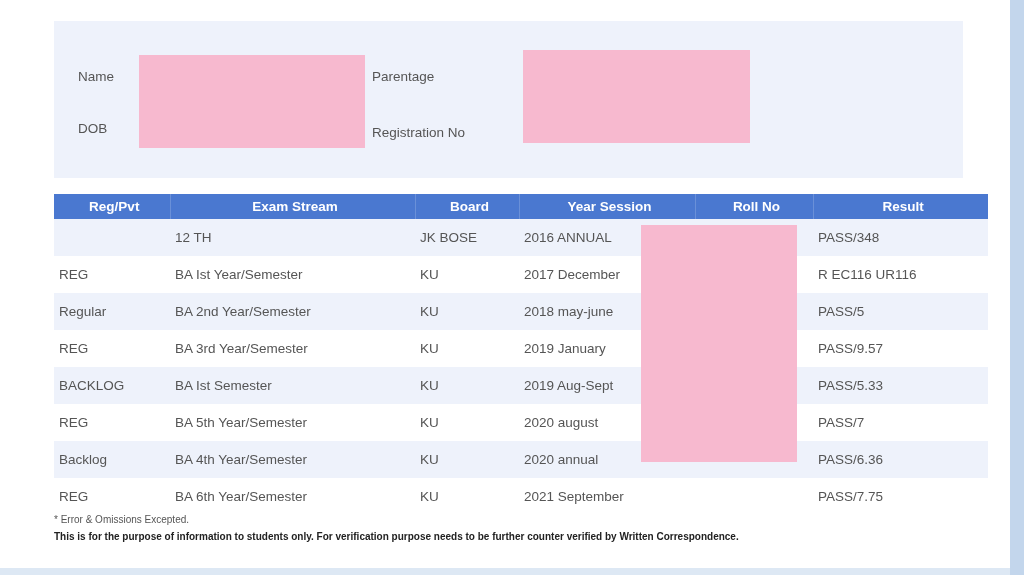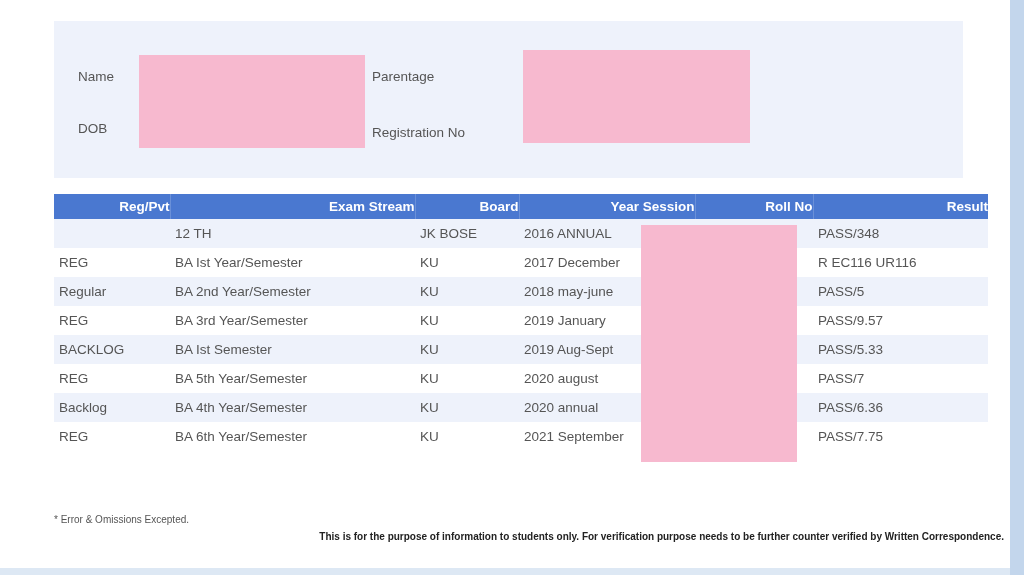--- a/index.html
+++ b/index.html
@@ -7,30 +7,30 @@
   body { position: relative; font-family: "Liberation Sans", "DejaVu Sans", sans-serif; color: #4a4a4a; }
 
   .right-strip { position: absolute; left: 1010px; top: 0; width: 14px; height: 575px; background: #c3d6ec; }
   .bottom-band { position: absolute; left: 0; top: 568px; width: 1010px; height: 7px; background: #dde8f4; }
 
   .info-panel { position: absolute; left: 54px; top: 21px; width: 909px; height: 157px; background: #eef2fb; }
   .info-label { position: absolute; font-size: 13.5px; color: #555; }
   .redact { position: absolute; background: #f7b9cf; }
 
   .results-table { position: absolute; left: 54px; top: 194px; width: 934px; border-collapse: collapse; table-layout: fixed; font-size: 13.5px; }
-  .results-table th { background: #4a78d0; color: #ffffff; font-weight: bold; text-align: right; height: 25px; padding: 0 0 0 5px; border-left: 1px solid #6a90d8; font-size: 13.5px; }
+  .results-table th { background: #4a78d0; color: #ffffff; font-weight: bold; text-align: center; height: 25px; padding: 0 0 0 5px; border-left: 1px solid #6a90d8; font-size: 13.5px; }
   .results-table th:first-child { border-left: none; }
-  .results-table td { height: 29px; padding: 0 0 0 5px; color: #555; white-space: nowrap; }
+  .results-table td { height: 37px; padding: 0 0 0 5px; color: #555; white-space: nowrap; }
   .results-table tbody tr:nth-child(odd) td { background: #eef2fb; }
   .results-table tbody tr:nth-child(even) td { background: #ffffff; }
 
   .footer { position: absolute; left: 54px; top: 512px; width: 950px; font-size: 10px; line-height: 16.5px; }
   .footer .eoe { color: #555; }
   .footer .note-title { color: #222; font-weight: bold; }
-  .footer .note-text { color: #222; font-weight: bold; text-align: right; }
+  .footer .note-text { color: #222; font-weight: bold; }
 </style>
 </head>
 <body>
 
 <div class="right-strip"></div>
 <div class="bottom-band"></div>
 
 <div class="info-panel">
   <span class="info-label" style="left:24px; top:48px;">Name</span>
   <span class="info-label" style="left:24px; top:100px;">DOB</span>

